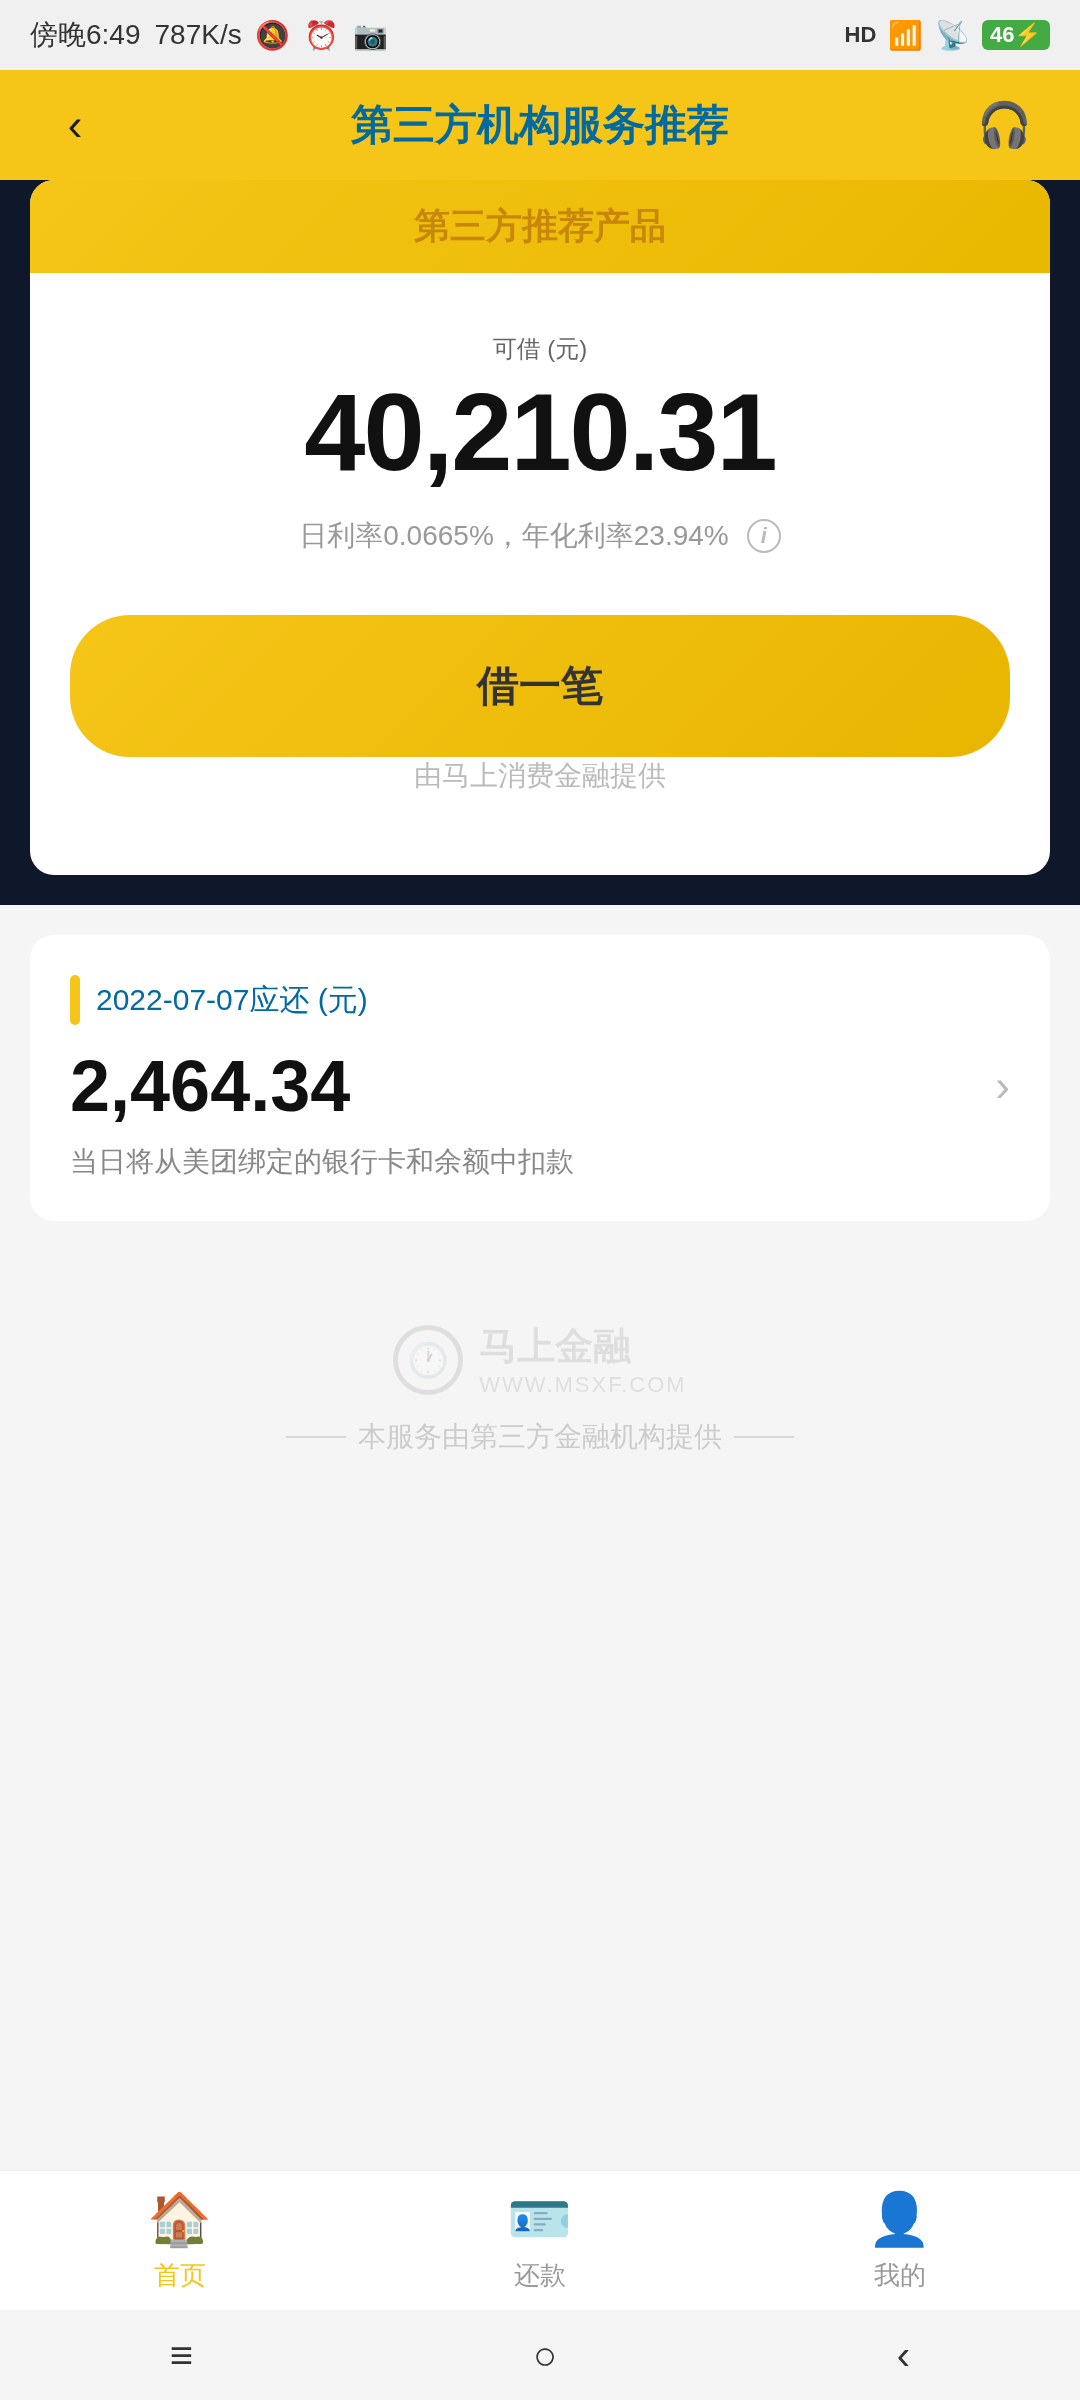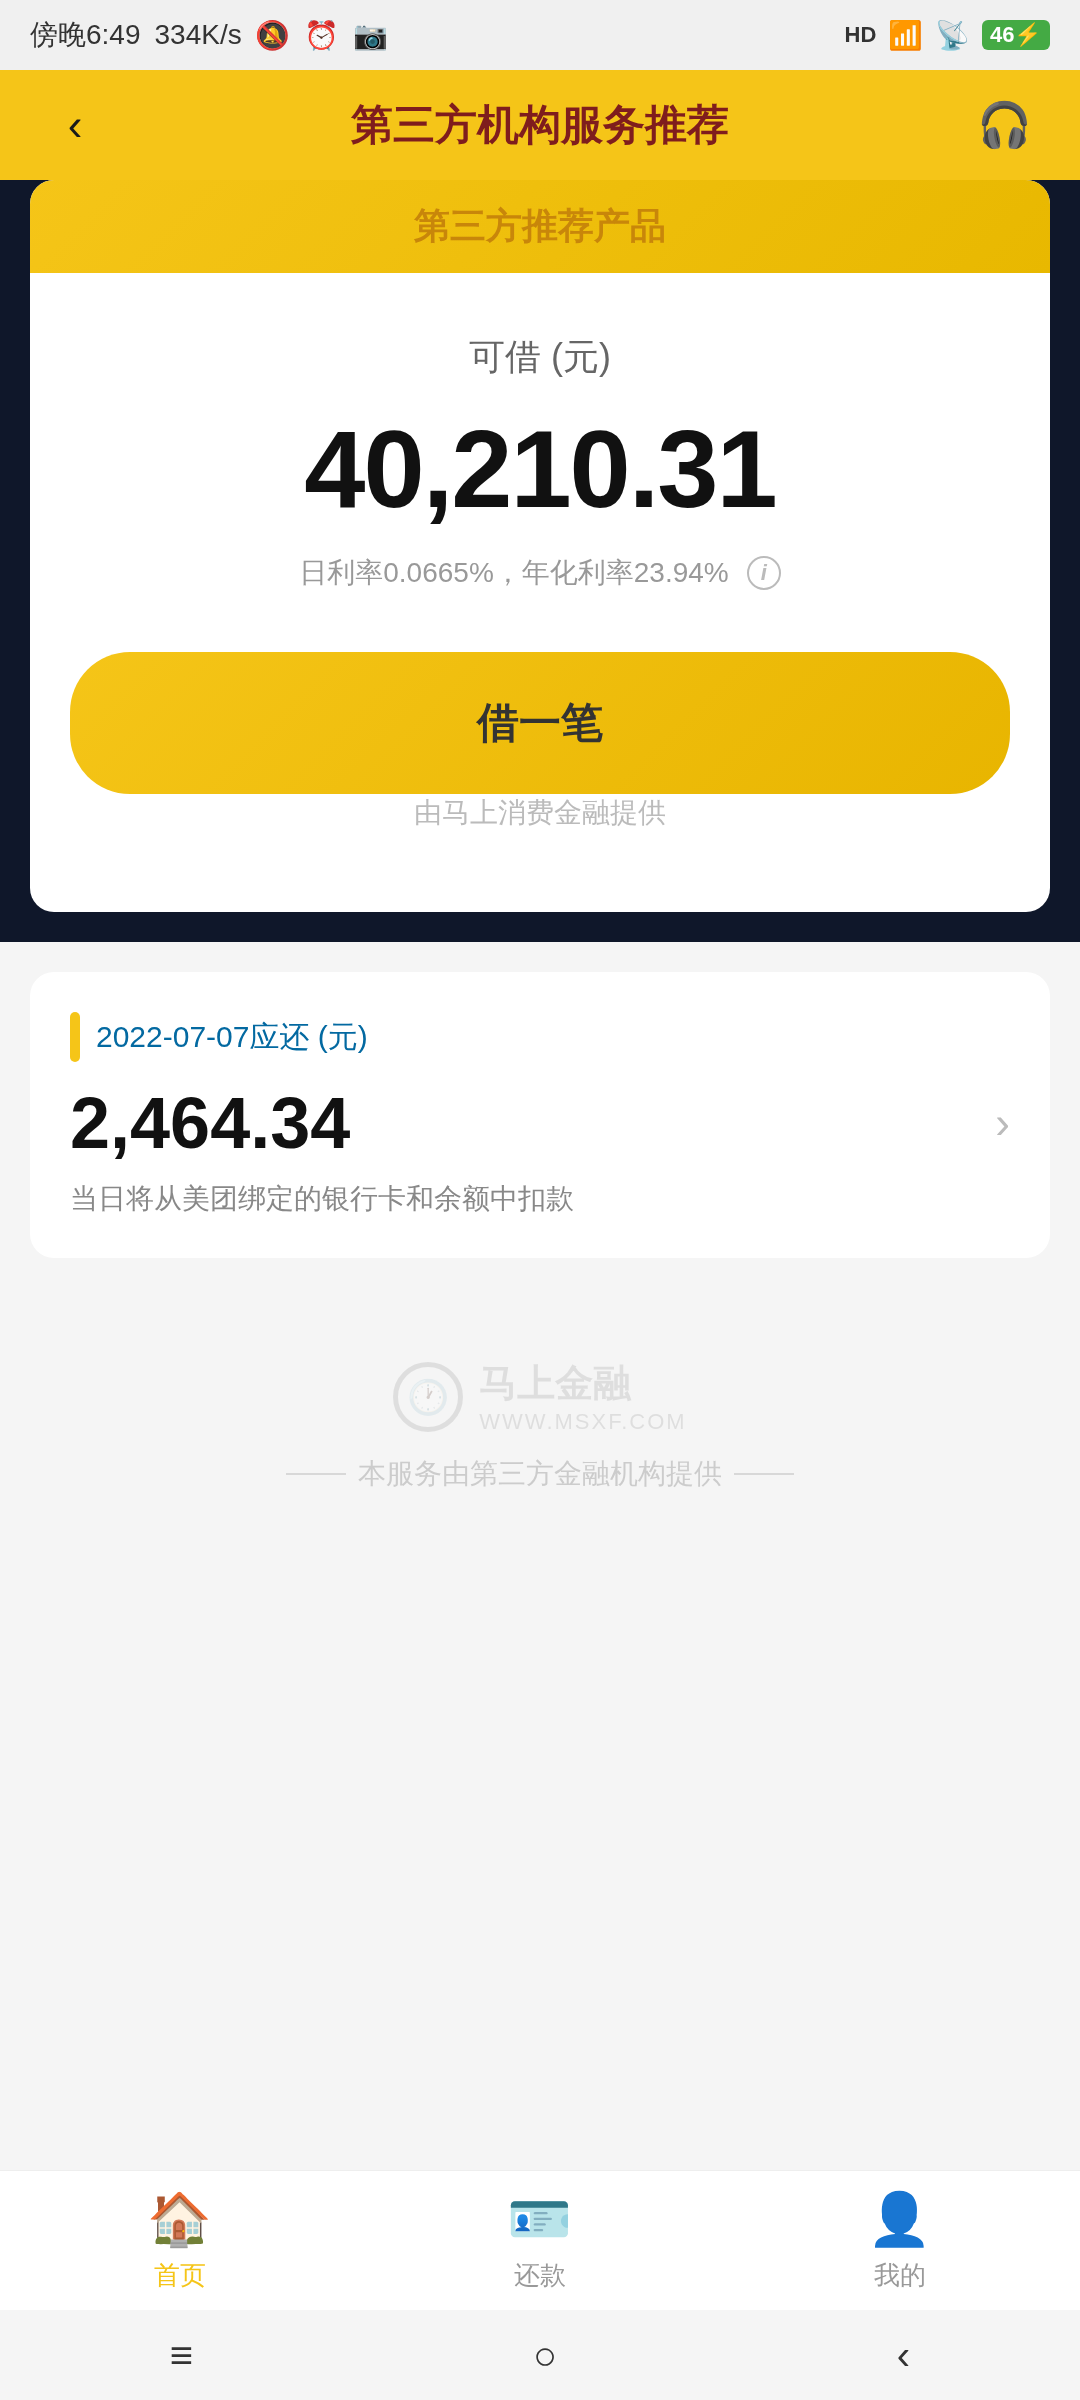--- a/index.html
+++ b/index.html
@@ -61,21 +61,21 @@
       background: #f5c518;
       display: flex;
       align-items: center;
       justify-content: space-between;
       padding: 0 40px;
     }
 
     .header-title {
       font-size: 42px;
       font-weight: 600;
-      color: #7f1d1d;
+      color: #0369a1;
       text-align: center;
       flex: 1;
     }
 
     .back-btn {
       width: 70px;
       height: 70px;
       display: flex;
       align-items: center;
       justify-content: center;
@@ -121,23 +121,23 @@
       font-weight: 600;
       color: #c8860a;
     }
 
     .product-card-body {
       padding: 60px 40px 50px;
       text-align: center;
     }
 
     .available-label {
-      font-size: 36px;
+      font-size: 24px;
       color: #666;
-      margin-bottom: 32px;
+      margin-bottom: 12px;
     }
 
     .loan-amount {
       font-size: 110px;
       font-weight: 900;
       color: #111;
       line-height: 1;
       margin-bottom: 30px;
       letter-spacing: -2px;
     }
@@ -379,21 +379,21 @@
     }
   </style>
 </head>
 <body>
 
 <div class="page-wrapper">
 
   <div class="status-bar">
     <div class="status-bar-left">
       <span>傍晚6:49</span>
-      <span>334K/s</span>
+      <span>787K/s</span>
       <span style="font-size:28px;">🔕</span>
       <span style="font-size:28px;">⏰</span>
       <span style="font-size:28px;">📷</span>
     </div>
     <div class="status-bar-right">
       <span style="font-size:22px;color:#333;font-weight:bold;">HD</span>
       <span style="font-size:28px;">📶</span>
       <span style="font-size:28px;">📡</span>
       <span class="battery-box">
         <span>46</span>⚡

